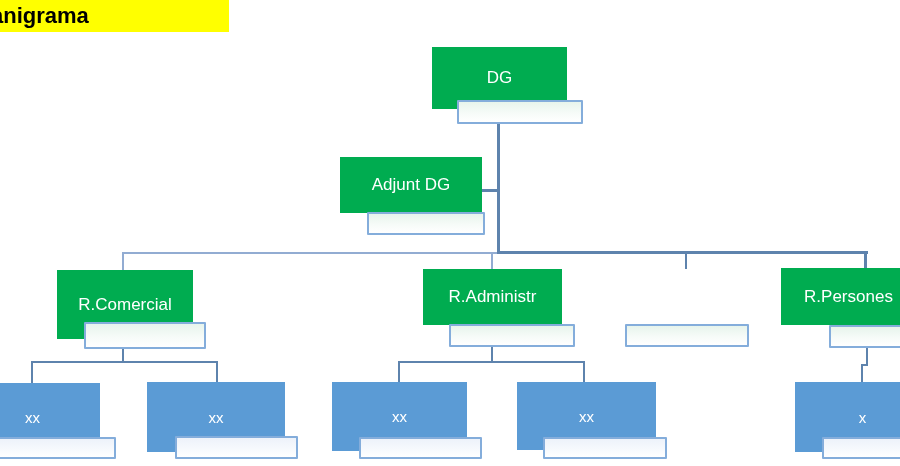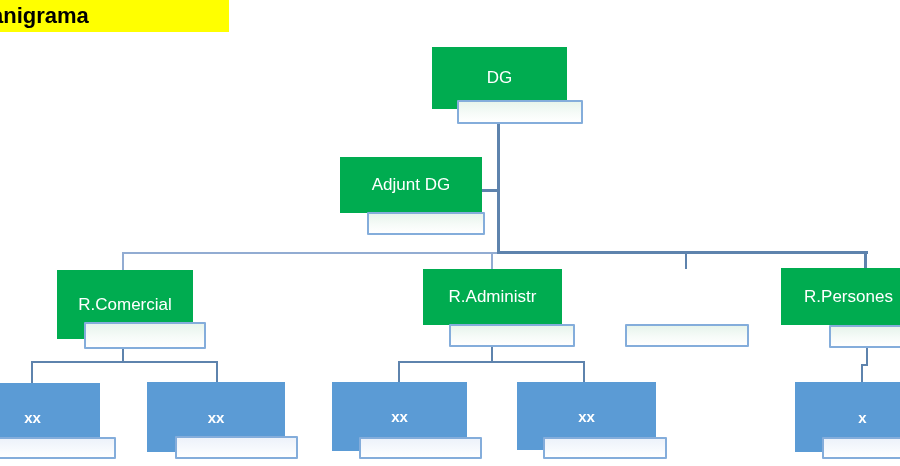--- a/index.html
+++ b/index.html
@@ -15,21 +15,21 @@
   .title-text{
     font-size:22px;font-weight:700;color:#000;margin-left:-9px;white-space:nowrap;
   }
   .node{
     position:absolute;display:flex;align-items:center;justify-content:center;
     color:var(--label-color);z-index:2;
   }
   .green{background:var(--node-green);}
   .blue{background:var(--node-blue);}
   .node-label{font-size:17px;white-space:nowrap;}
-  .blue .node-label{font-size:15px;font-weight:700;}
+  .blue .node-label{font-size:15px;font-weight:400;}
   .field{
     position:absolute;z-index:3;border:2px solid var(--field-border);border-radius:1px;
   }
   .green-field{background:linear-gradient(180deg,#e7f4ec 0%,#f6fbf8 55%,#ffffff 100%);}
   .blue-field{background:linear-gradient(180deg,#edf2fa 0%,#f6f9fd 55%,#ffffff 100%);}
   .line{position:absolute;background:var(--connector);z-index:1;}
   .line.light{background:var(--connector-light);}
 </style>
 </head>
 <body>

